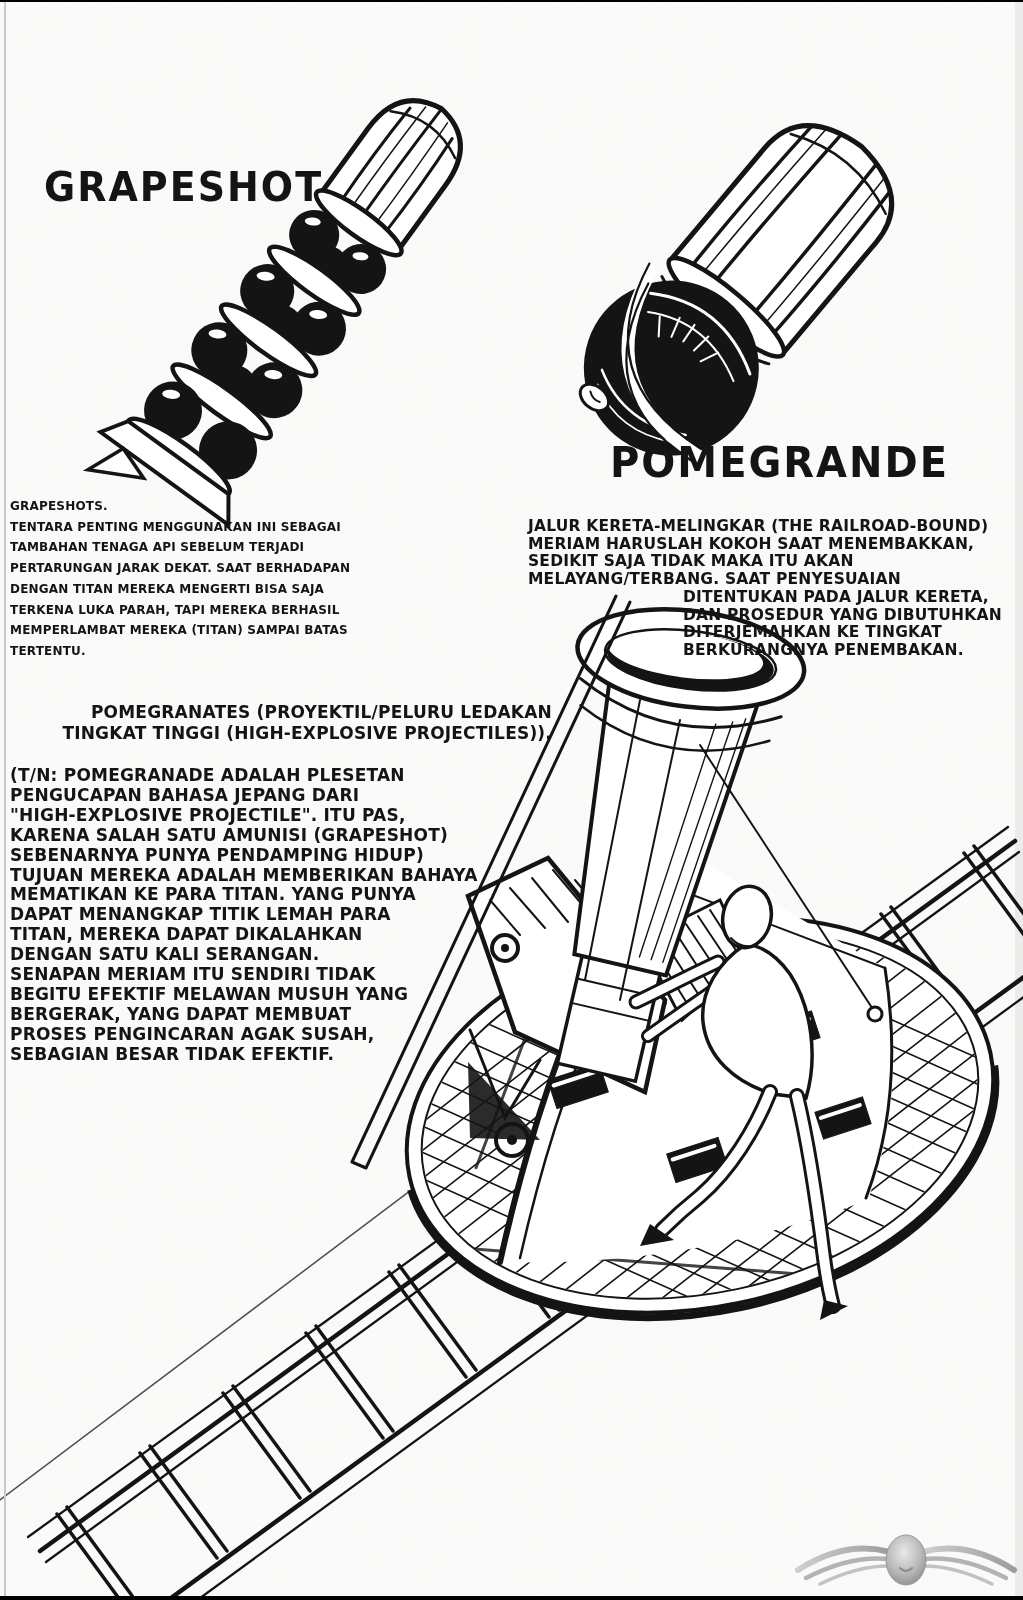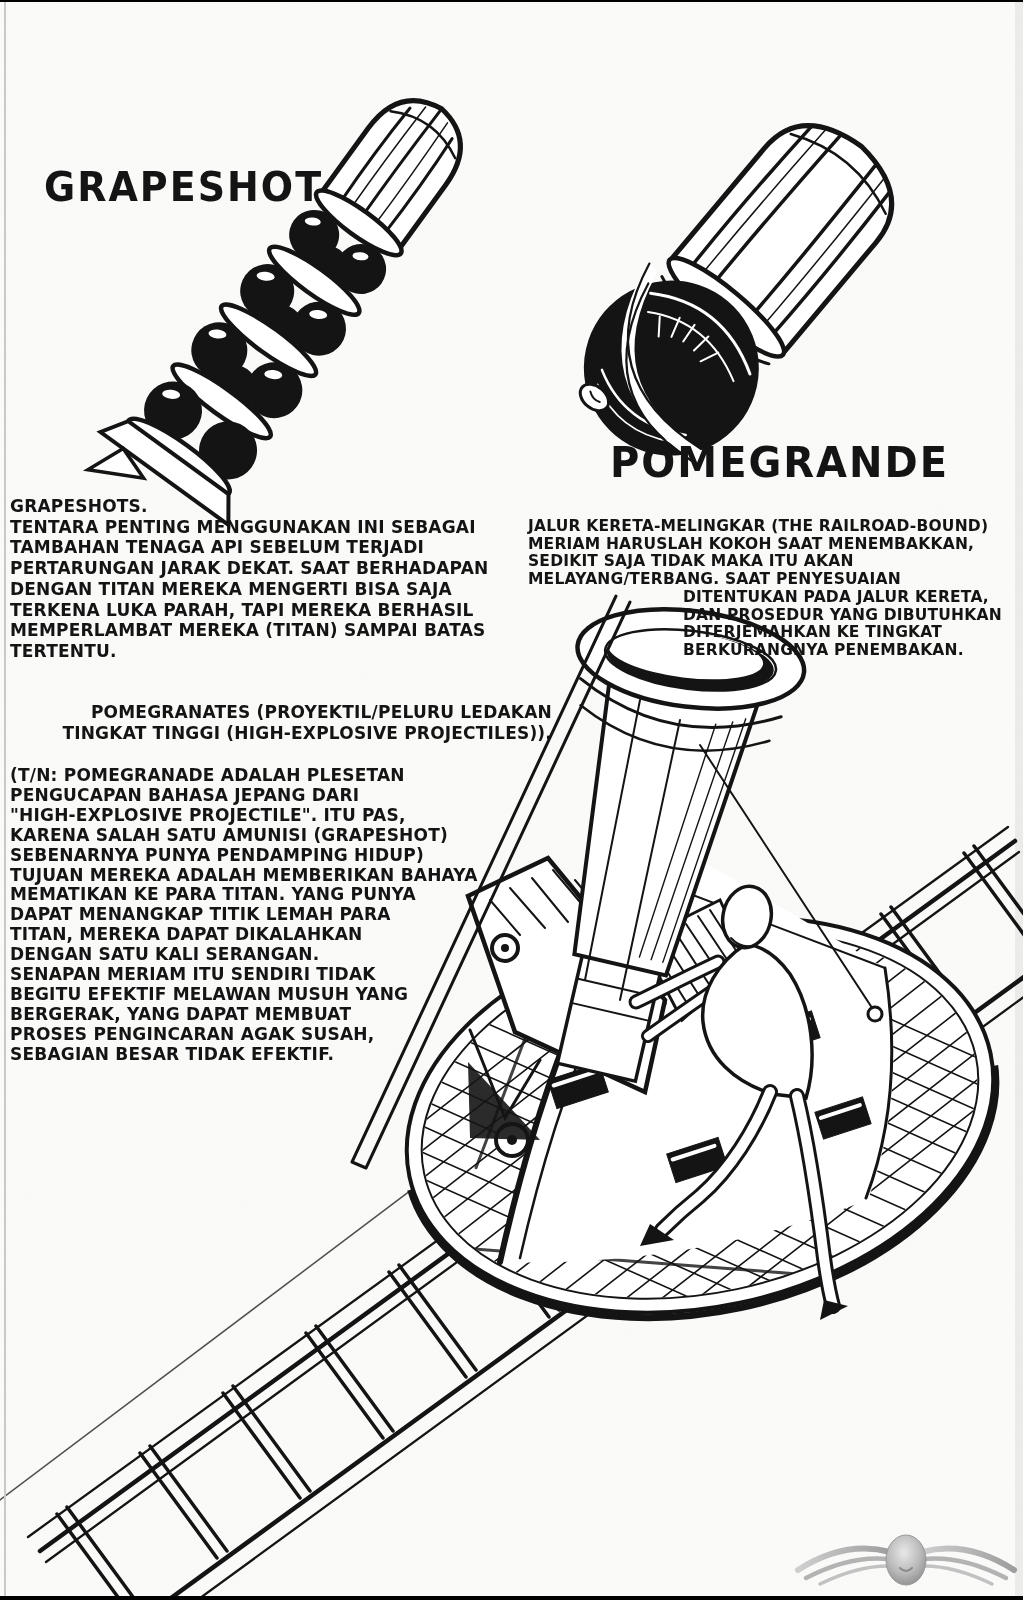--- a/index.html
+++ b/index.html
@@ -11,21 +11,21 @@
   }
   .illustration-layer{position:absolute;left:0;top:0;z-index:1;pointer-events:none;}
   .text-layer{position:absolute;left:0;top:0;width:1023px;height:1600px;z-index:2;}
   .comic-text{
     position:absolute;font-weight:700;white-space:pre-line;
     color:#141414;letter-spacing:.2px;
   }
   .title{font-weight:700;letter-spacing:2px;transform:scaleY(1.08);transform-origin:left top;}
   .t-grapeshot{left:44px;top:163px;font-size:38px;}
   .t-pomegrande{left:610px;top:437px;font-size:40px;}
-  .p-grapeshots{left:10px;top:496px;font-size:17px;line-height:20.7px;width:520px;}
+  .p-grapeshots{left:10px;top:496px;font-size:12px;line-height:20.7px;width:520px;}
   .p-railroad{left:528px;top:518px;font-size:15.5px;line-height:17.7px;width:500px;}
   .p-railroad-indent{left:683px;top:589px;font-size:15.5px;line-height:17.7px;width:345px;}
   .p-pomegranates{left:12px;top:702px;font-size:17px;line-height:21px;width:540px;text-align:right;}
   .p-tn{left:10px;top:766px;font-size:17px;line-height:19.9px;width:480px;}
   .edge-left{position:absolute;left:4px;top:0;width:2px;height:1600px;background:#c9c9c9;z-index:3;}
   .edge-right{position:absolute;right:0;top:0;width:8px;height:1600px;background:#ececea;z-index:0;}
   .edge-top{position:absolute;left:0;top:0;width:1023px;height:2px;background:#000;z-index:3;}
   .edge-bottom{position:absolute;left:0;bottom:0;width:1023px;height:4px;background:#000;z-index:3;}
 </style>
 </head>

